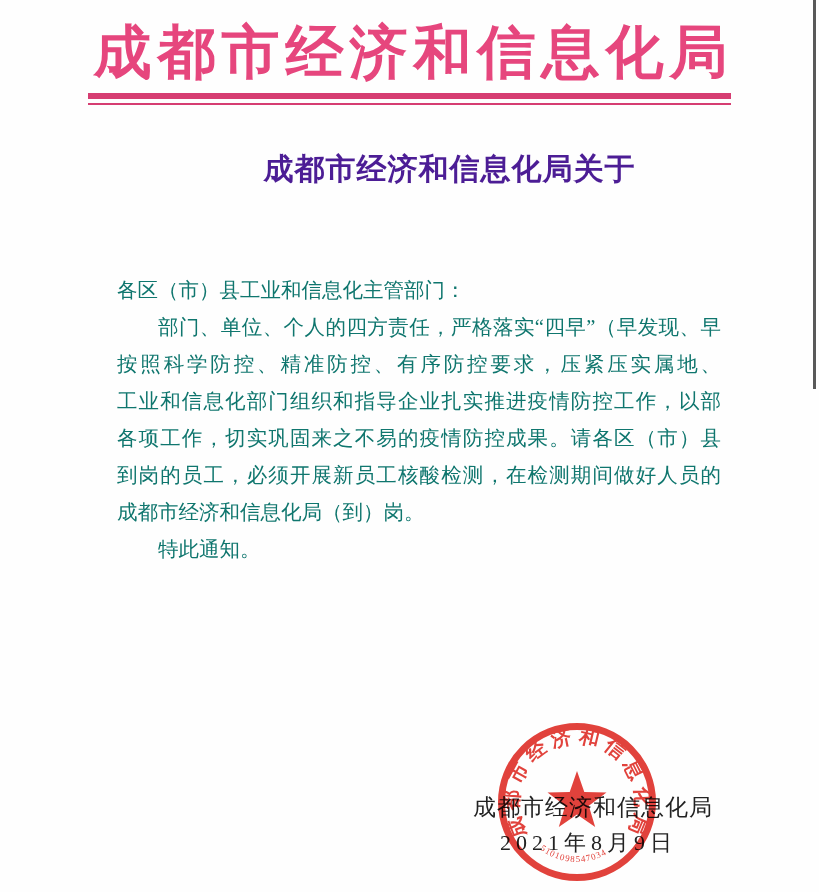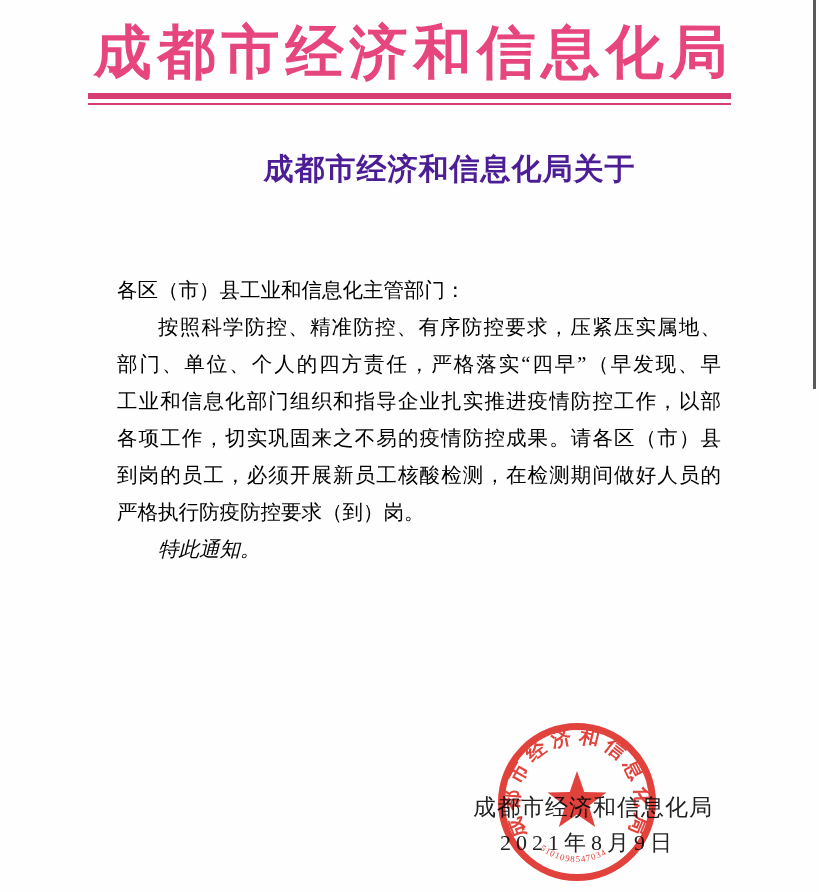--- a/index.html
+++ b/index.html
@@ -68,40 +68,39 @@
   }
 
   
   .doc-body {
     position: absolute;
     left: 117px;
     top: 272px;
     width: 604px;
     font-size: 20.5px;
     line-height: 37px;
-    color: #000000;
+    color: #0f766e;
     text-align: left;
   }
   .salutation {
     text-align: left;
   }
   .pline {
     text-align: justify;
     text-align-last: justify;
   }
   .pline:first-child {
     text-indent: 2em;
   }
   .pline:last-child {
     text-align: justify;
     text-align-last: left;
   }
   .closing {
     text-indent: 2em;
-    font-style: italic;
   }
 
   
   .signing-agency {
     position: absolute;
     left: 473px;
     top: 792px;
     font-size: 23px;
     letter-spacing: 1px;
     color: #222222;
@@ -161,26 +160,26 @@
   <div class="rule-thick"></div>
   <div class="rule-thin"></div>
 
   <div class="doc-title">
     <div>成都市经济和信息化局关于</div>
   </div>
 
   <div class="doc-body">
     <div class="salutation">各区（市）县工业和信息化主管部门：</div>
     <div class="paragraph">
+        <div class="pline">部门、单位、个人的四方责任，严格落实“四早”（早发现、早</div>
         <div class="pline">按照科学防控、精准防控、有序防控要求，压紧压实属地、</div>
-        <div class="pline">部门、单位、个人的四方责任，严格落实“四早”（早发现、早</div>
         <div class="pline">工业和信息化部门组织和指导企业扎实推进疫情防控工作，以部</div>
         <div class="pline">各项工作，切实巩固来之不易的疫情防控成果。请各区（市）县</div>
         <div class="pline">到岗的员工，必须开展新员工核酸检测，在检测期间做好人员的</div>
-        <div class="pline">严格执行防疫防控要求（到）岗。</div>
+        <div class="pline">成都市经济和信息化局（到）岗。</div>
       </div>
     <div class="closing">特此通知。</div>
   </div>
 
   <div class="signing-agency">成都市经济和信息化局</div>
   <div class="signing-date">2021年8月9日</div>
 
   <svg class="seal" viewBox="0 0 180 180" xmlns="http://www.w3.org/2000/svg">
     <defs>
       <path id="arcpath" d="M 41.7 123.9 A 59 59 0 1 1 138.3 123.9" fill="none"></path>

